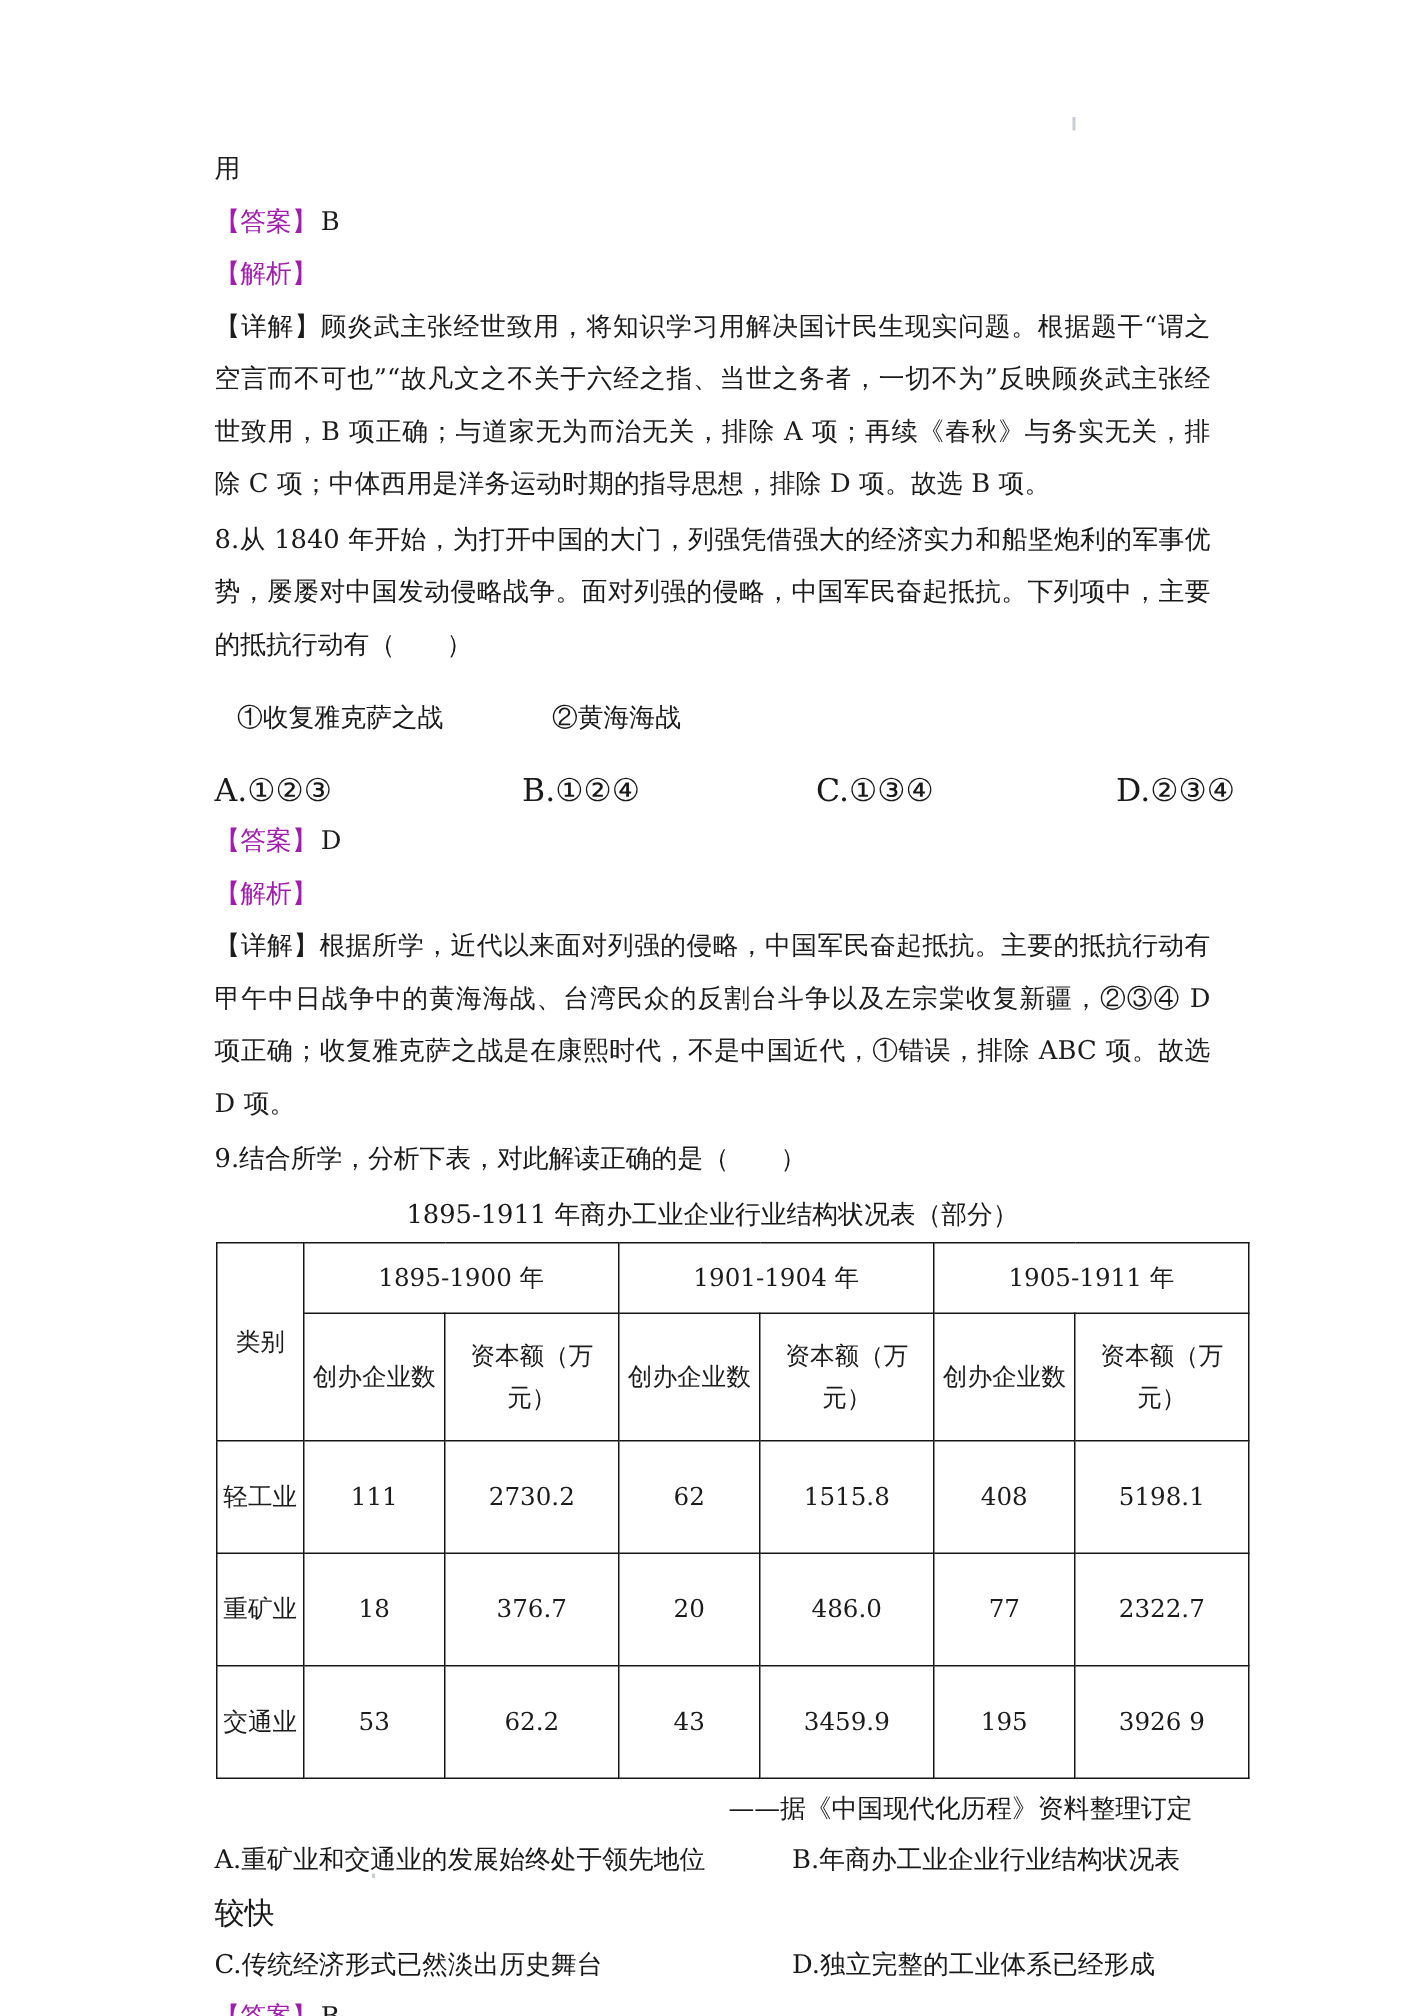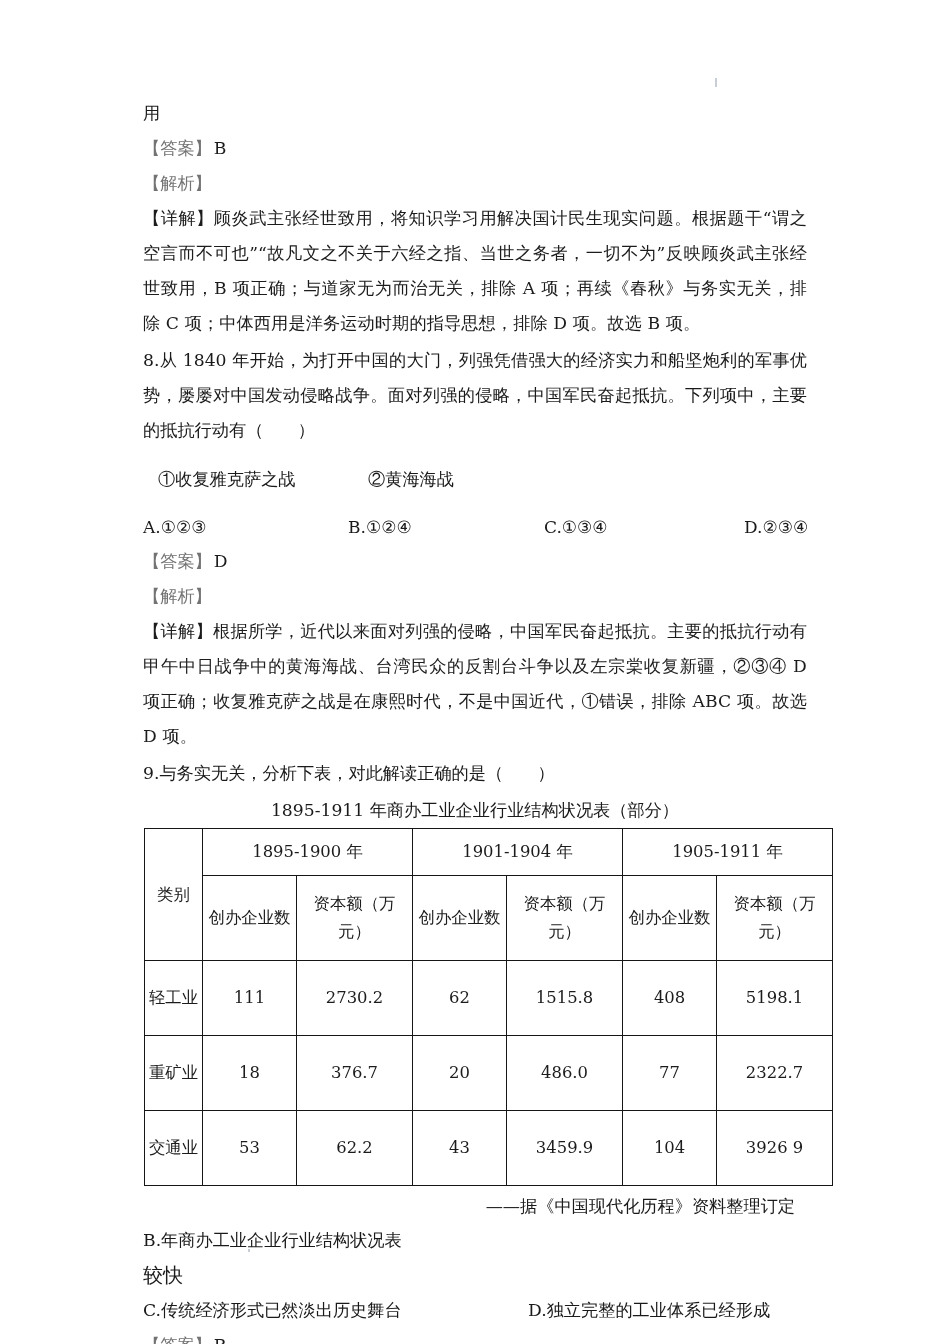--- a/index.html
+++ b/index.html
@@ -36,21 +36,21 @@
     text-align: justify;
     text-justify: inter-ideograph;
     margin: 0;
     color: #1c1c1c;
     letter-spacing: 0.1px;
   }
   .para-just {
     text-align-last: left;
   }
   .lbl {
-    color: #737373;
+    color: #a21caf;
   }
   .ans-line {
     font-size: 17.2px;
     line-height: 35px;
     margin: 0;
     white-space: nowrap;
   }
   .ans-val {
     color: #1c1c1c;
     padding-left: 2px;
@@ -69,21 +69,21 @@
     line-height: 33px;
     margin: 15px;
     white-space: nowrap;
   }
   .subitems .col2 {
     display: inline-block;
     width: 210px;
   }
   .opts-row {
     display: flex;
-    font-size: 17px;
+    font-size: 21px;
     line-height: 33px;
     white-space: nowrap;
   }
   .opts-row > span {
     flex: 0 0 auto;
   }
   .opt-a { width: 205px; }
   .opt-b { width: 196px; }
   .opt-c { width: 200px; }
 
@@ -186,21 +186,21 @@
     <p class="ans-line">
       <span class="lbl">【答案】</span><span class="ans-val">D</span>
     </p>
 
     <p class="ans-line">
       <span class="lbl">【解析】</span>
     </p>
 
     <p class="para para-just"><span>【详解】</span><span>根据所学，近代以来面对列强的侵略，中国军民奋起抵抗。主要的抵抗行动有甲午中日战争中的黄海海战、台湾民众的反割台斗争以及左宗棠收复新疆，②③④ D 项正确；收复雅克萨之战是在康熙时代，不是中国近代，①错误，排除 ABC 项。故选 D 项。</span></p>
 
-    <p class="stem" style="margin-top:2px;"><span>9.</span><span>与务实无关，分析下表，对此解读正确的是（　　）</span></p>
+    <p class="stem" style="margin-top:2px;"><span>9.</span><span>结合所学，分析下表，对此解读正确的是（　　）</span></p>
 
     <div class="tbl-title">1895-1911 年商办工业企业行业结构状况表（部分）</div>
 
     <table class="data">
       <colgroup>
         <col style="width:58px">
         <col style="width:94px">
         <col style="width:116px">
         <col style="width:94px">
         <col style="width:116px">
@@ -240,30 +240,31 @@
           <td>486.0</td>
           <td>77</td>
           <td>2322.7</td>
         </tr>
         <tr class="datarow">
           <td class="rowlabel">交通业</td>
           <td>53</td>
           <td>62.2</td>
           <td>43</td>
           <td>3459.9</td>
-          <td>104</td>
+          <td>195</td>
           <td>3926 9</td>
         </tr>
       </tbody>
     </table>
 
     <p class="src">——据《中国现代化历程》资料整理订定</p>
 
     <div class="opts-2col">
       <div class="row">
+        <span class="left"><span>A.</span><span>重矿业和交通业的发展始终处于领先地位</span></span>
           <span class="right"><span>B.</span><span>年商办工业企业行业结构状况表</span></span>
       </div>
       <div class="cont-line">较快</div>
       <div class="row">
         <span class="left"><span>C.</span><span>传统经济形式已然淡出历史舞台</span></span>
           <span class="right"><span>D.</span><span>独立完整的工业体系已经形成</span></span>
       </div>
     </div>
 
     <p class="ans-line">

